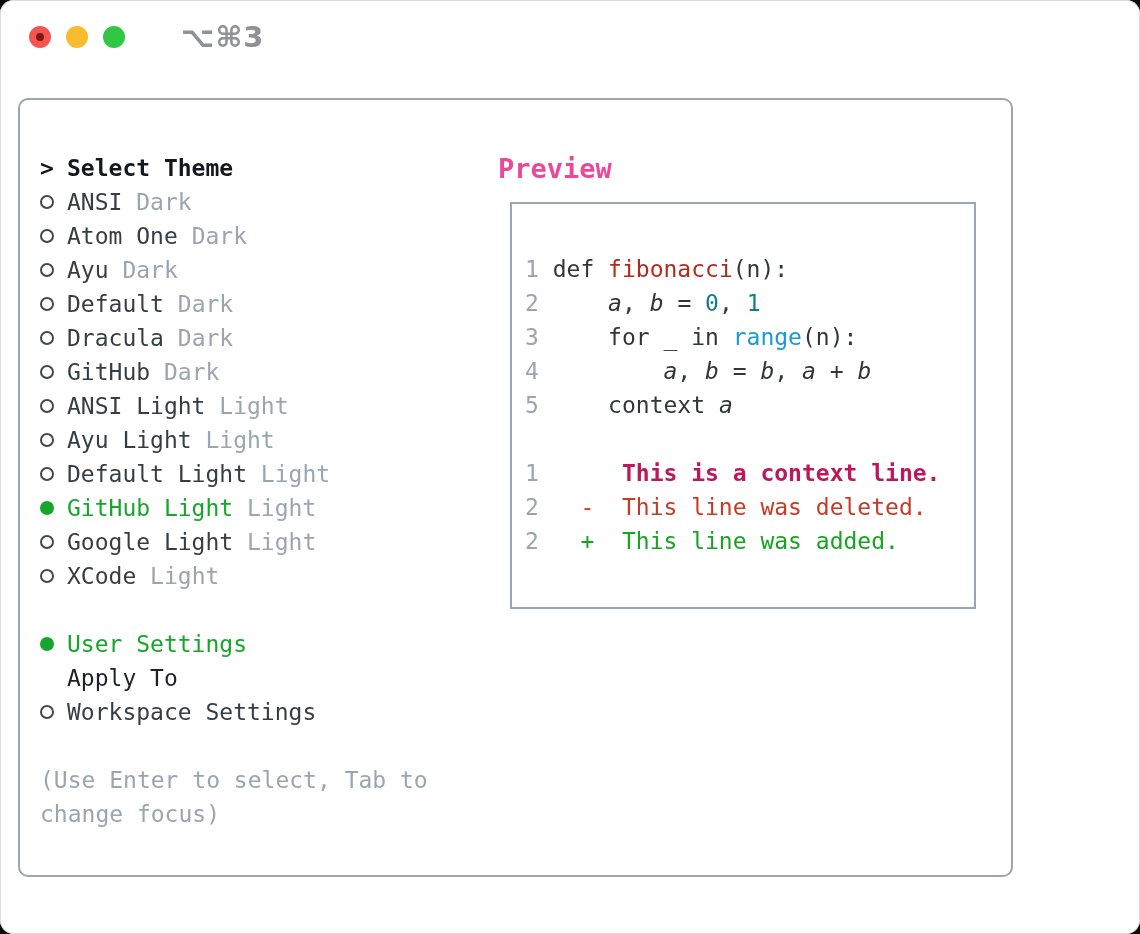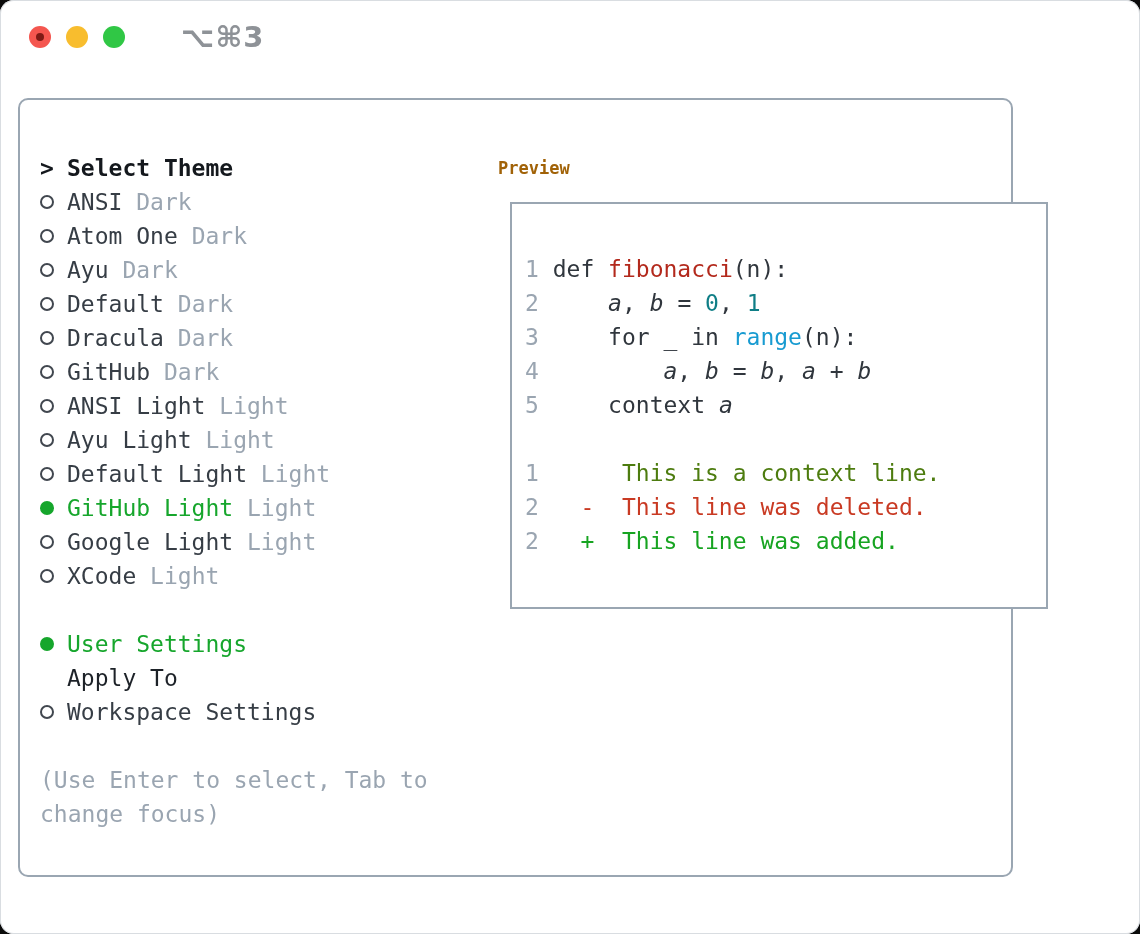--- a/index.html
+++ b/index.html
@@ -32,31 +32,31 @@
   .hdr{color:#14181d;font-weight:bold;}
   .name{color:#363d45;}
   .selected .name{color:#16a62c;}
   .variant{color:#9aa5b1;margin-left:1ch;}
   .section-title{color:#1d2228;}
   .spacer{height:34px;}
   .hint{color:#9aa5b1;line-height:34px;white-space:pre;}
 
   
   .preview-title{position:absolute;left:478px;top:51px;height:34px;display:flex;align-items:center;
-         font-size:17px;font-weight:bold;color:#a16207;text-align:center;}
-  .preview-box{position:absolute;left:490px;top:102px;width:538px;height:407px;box-sizing:border-box;
+         font-size:27px;font-weight:bold;color:#ec4899;text-align:center;}
+  .preview-box{position:absolute;left:490px;top:102px;width:466px;height:407px;box-sizing:border-box;
          border:2px solid #9aa6b2;background:#fff;padding:48px 0 0 13px;overflow:hidden;}
   .cl{height:34px;line-height:34px;font-size:23px;white-space:pre;}
   .ln{color:#9aa5b1;}
   .p{color:#30363d;}
   .v{color:#30363d;font-style:italic;}
   .fn{color:#b3291c;}
   .num{color:#0f7e86;}
   .bi{color:#189bd1;}
-  .ctx{color:#4d7c0f;}
+  .ctx{color:#be185d;font-weight:bold;}
   .del{color:#c93a23;}
   .add{color:#17a421;}
 </style>
 </head>
 <body>
 
 <div class="canvas">
   <div class="window">
 
     <div class="titlebar">

